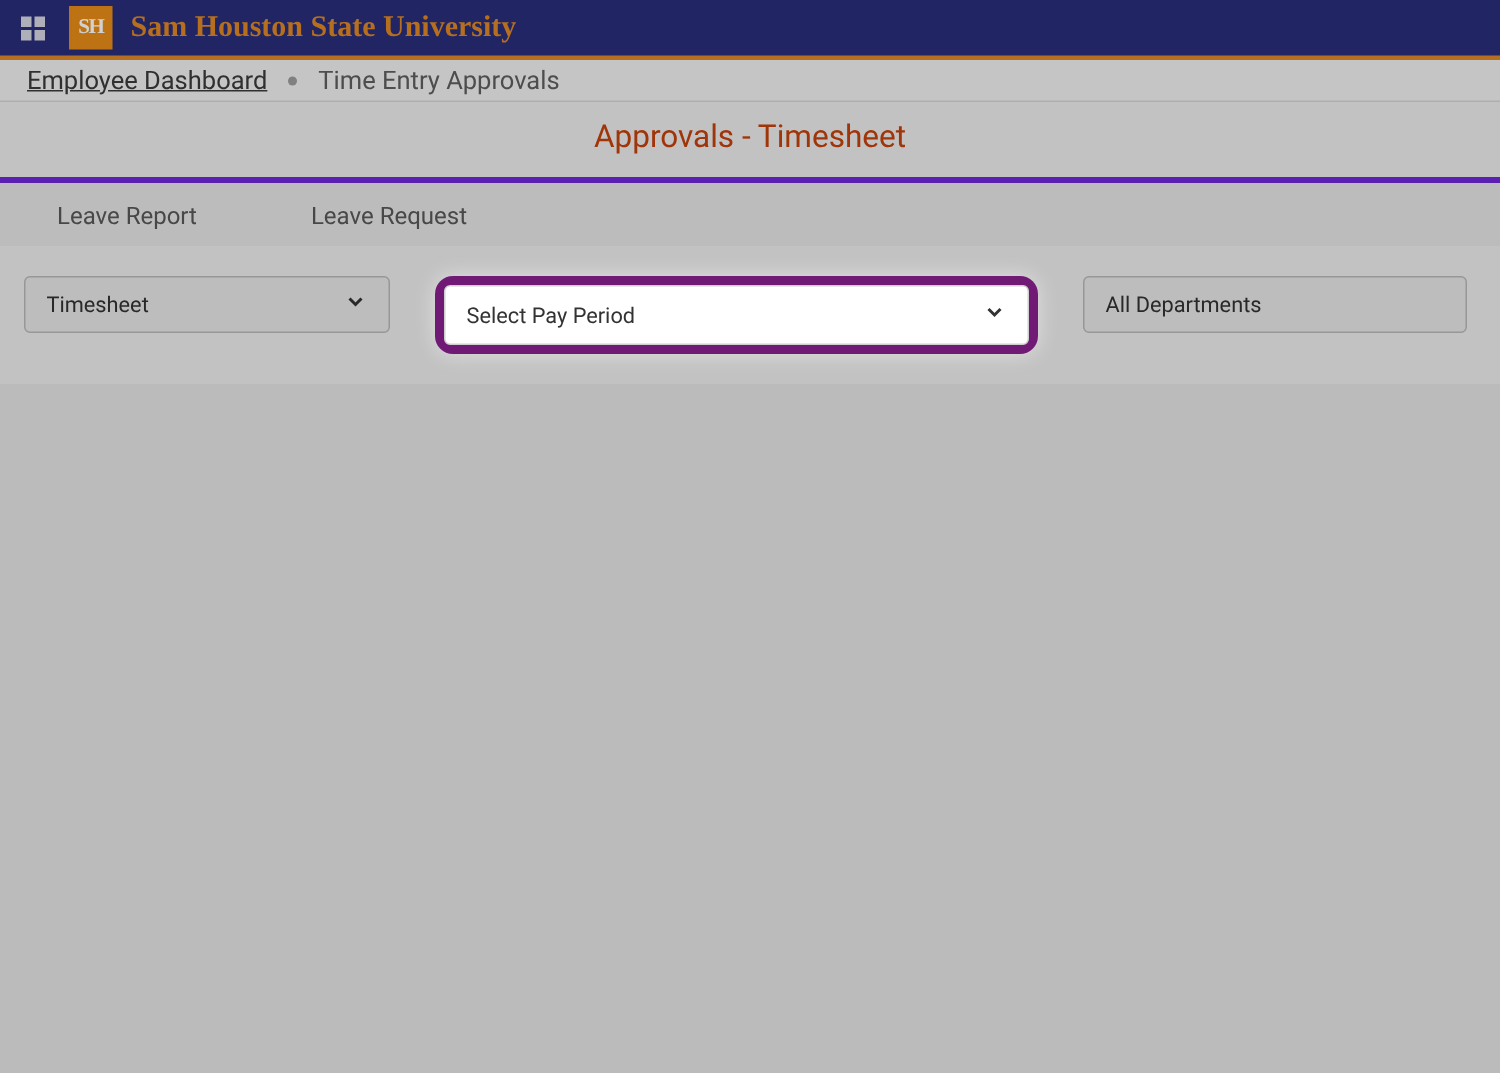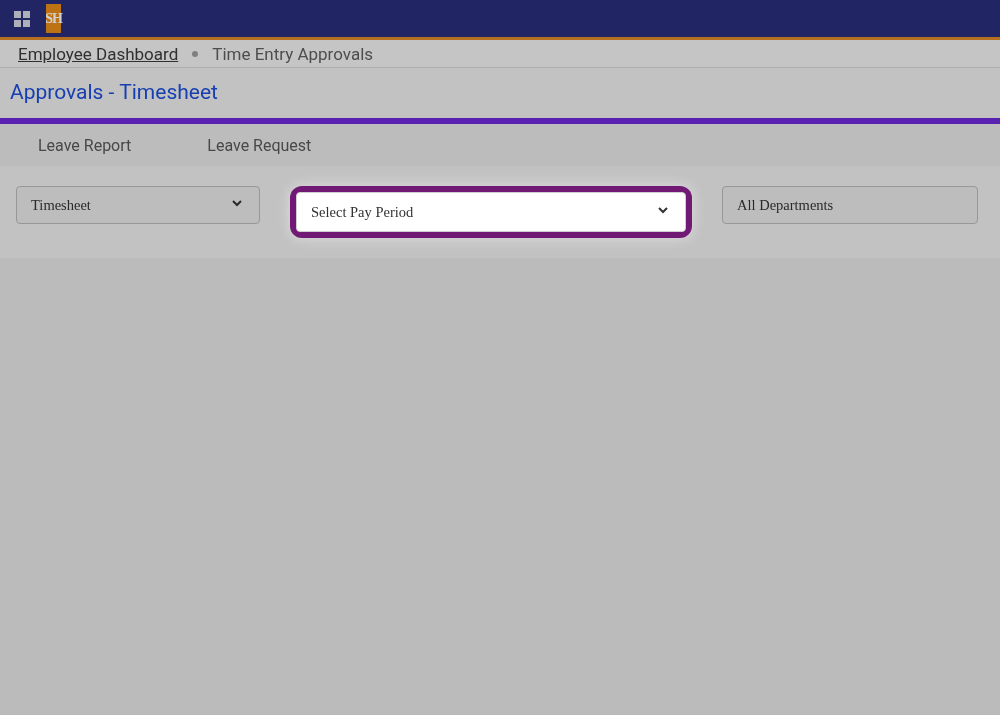--- a/index.html
+++ b/index.html
@@ -32,21 +32,21 @@
       flex-wrap: wrap;
       width: 16px; height: 16px;
       gap: 2px;
       margin-right: 16px;
       cursor: pointer;
     }
     .banner .grid-icon span {
       width: 7px; height: 7px; background: #d6d6e3;
     }
     .banner .logo-block {
-      width: 15px; height: 29px;
+      width: 29px; height: 29px;
       background: #e78c18;
       color: #fff;
       font-weight: 700;
       font-size: 14px;
       display: inline-flex;
       align-items: center;
       justify-content: center;
       margin-right: 12px;
       position: relative;
       font-family: Georgia, 'Times New Roman', serif;
@@ -76,24 +76,25 @@
     .breadcrumb .sep {
       width: 6px; height: 6px; border-radius: 50%;
       background: #9d9d9d;
       margin: 0 14px;
     }
     .breadcrumb .current { color: #5f5f5f; }
     
     .page-title-bar {
       padding: 12px 10px 14px;
       font-size: 21px;
-      color: #1d4ed8;
+      color: #c2410c;
       font-weight: 400;
-      border-bottom: 6px solid #6d28d9;
+      border-bottom: 4px solid #6d28d9;
       background: #ededed;
+      text-align: center;
     }
     
     .tabs {
       display: flex;
       background: #e6e6e6;
       height: 42px;
       align-items: stretch;
     }
     .tab {
       padding: 0 38px;
@@ -121,21 +122,20 @@
       border: 1px solid #b9b9b9;
       border-radius: 4px;
       background: #e7e7e7;
       display: flex;
       align-items: center;
       justify-content: space-between;
       padding: 0 14px;
       font-size: 14.5px;
       color: #333;
       cursor: pointer;
-      font-family: Liberation Serif, serif;
     }
     .dropdown .chev svg { width: 16px; height: 16px; }
     .dd-timesheet { width: 244px; }
     .dd-payperiod-wrap {
       position: relative;
       z-index: 200; 
       padding: 6px;
       background: #701a75;
       border-radius: 12px;
       box-shadow: 0 0 14px rgba(255,255,255,0.5);
@@ -158,20 +158,21 @@
 <div class="banner">
   <div class="grid-icon">
     <span></span>
       <span></span>
       <span></span>
       <span></span>
   </div>
   <div class="logo-block">
     <span>SH</span>
   </div>
+  <span class="univ-name">Sam Houston State University</span>
 </div>
 
 <div class="breadcrumb">
   <a>Employee Dashboard</a>
   <span class="sep"></span>
   <span class="current">Time Entry Approvals</span>
 </div>
 
 <div class="page-title-bar">Approvals - Timesheet</div>
 

